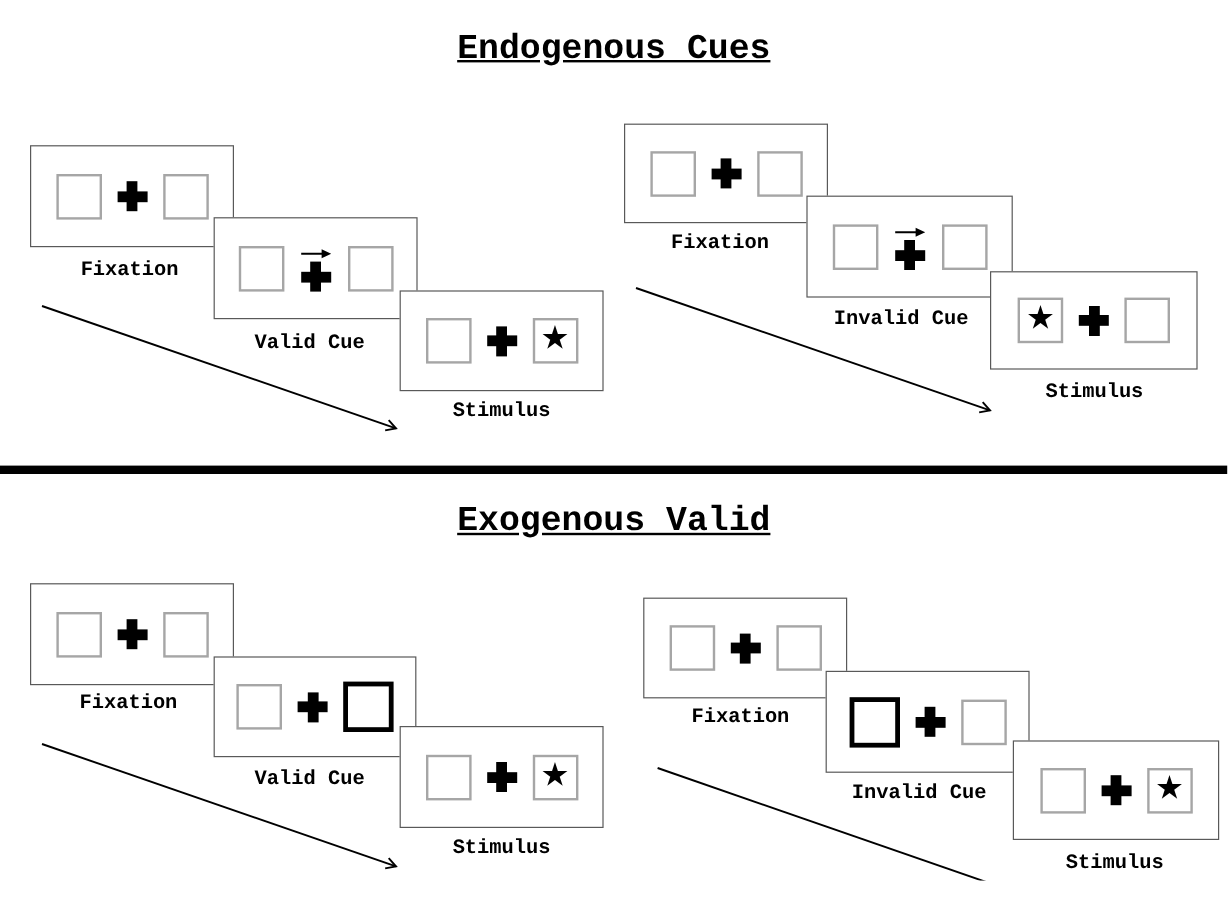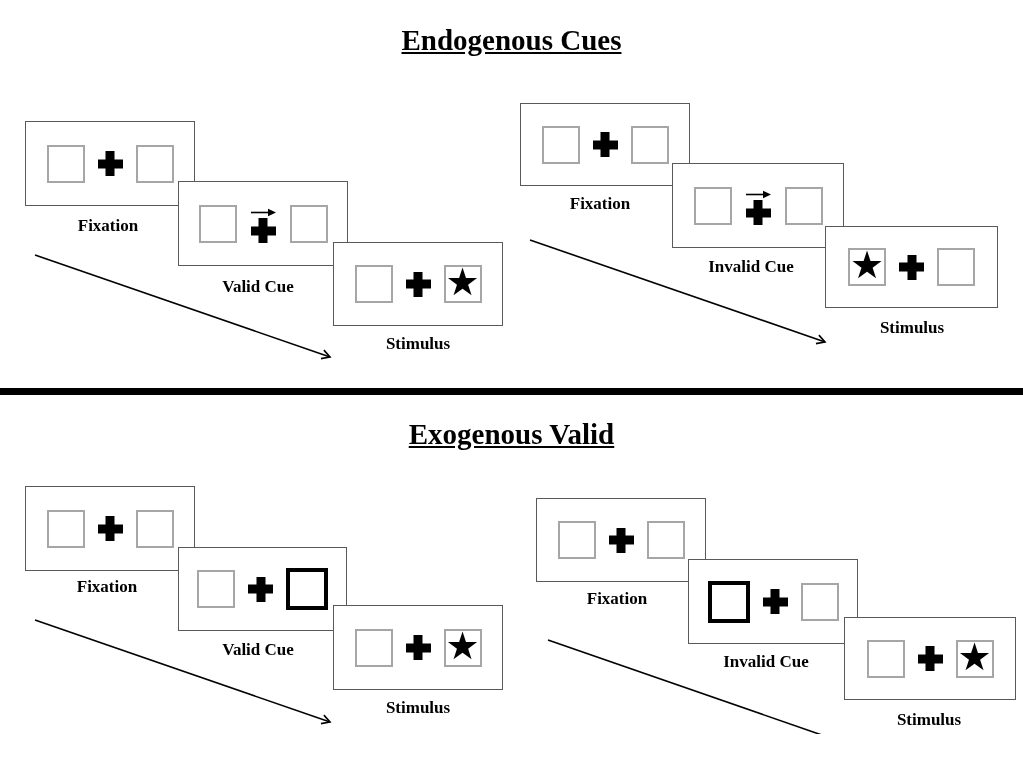--- a/index.html
+++ b/index.html
@@ -1,19 +1,19 @@
 <!DOCTYPE html>
 <html><head>
 <meta charset="utf-8">
 <style>
   * { margin:0; padding:0; box-sizing:border-box; }
   html,body { background:#ffffff; }
   #page {
     position:relative; width:1023px; height:734px; background:#ffffff;
-    font-family:Liberation Serif, serif; color:#000; overflow:hidden;
+    font-family:Liberation Mono, monospace; color:#000; overflow:hidden;
   }
   .section-title {
     position:absolute; left:0; right:0; text-align:center;
     font-size:29px; font-weight:bold; text-decoration:underline;
     z-index:2;
   }
   #divider {
     position:absolute; left:0; top:388px; width:1023px; height:7px;
     background:#000; z-index:2;
   }

